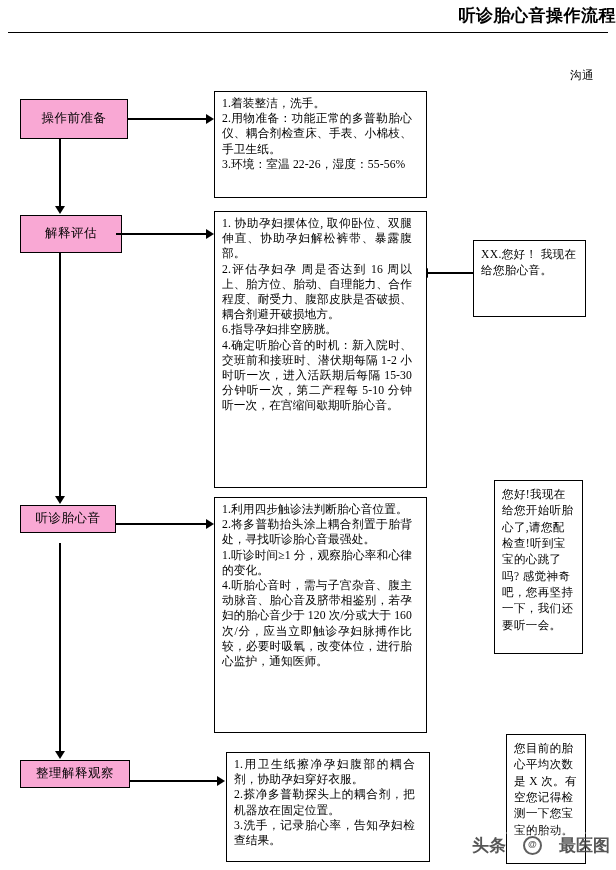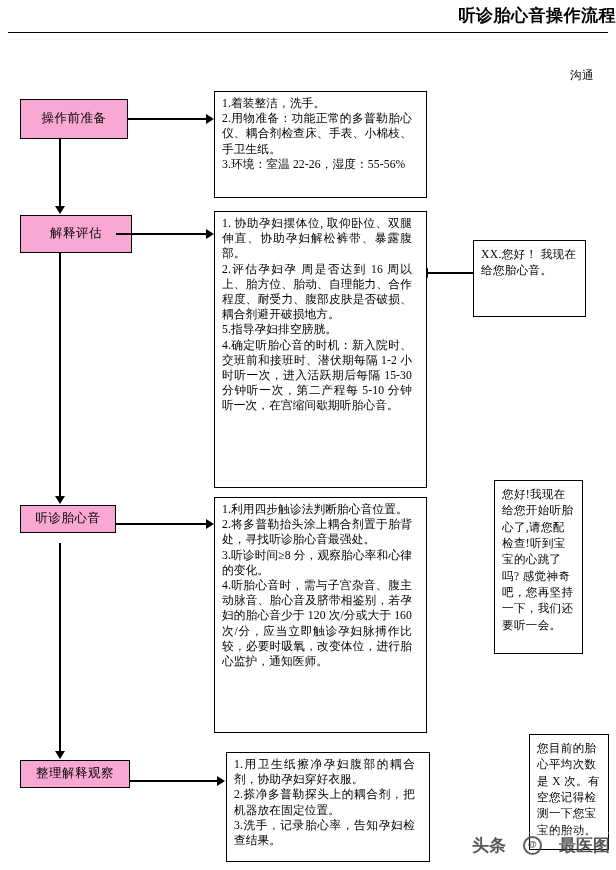--- a/index.html
+++ b/index.html
@@ -171,21 +171,21 @@
 
   <div class="title">听诊胎心音操作流程</div>
   <div class="title-rule"></div>
 
   <div class="side-label" style="left:570px; top:68px;">沟通</div>
 
   <div class="stage" style="left:20px; top:99px; width:108px; height:40px;">
     <span>操作前准备</span>
   </div>
 
-  <div class="stage" style="left:20px; top:215px; width:112px; height:38px;">
+  <div class="stage" style="left:20px; top:215px; width:102px; height:38px;">
     <span>解释评估</span>
   </div>
 
   <div class="stage" style="left:20px; top:505px; width:96px; height:28px;">
     <span>听诊胎心音</span>
   </div>
 
   <div class="stage" style="left:20px; top:760px; width:110px; height:28px;">
     <span>整理解释观察</span>
   </div>
@@ -216,46 +216,46 @@
 
   <div class="content-box" style="left:214px; top:91px; width:213px; height:107px;">
     <p>1.着装整洁，洗手。</p>
     <p>2.用物准备：功能正常的多普勒胎心仪、耦合剂检查床、手表、小棉枝、手卫生纸。</p>
     <p>3.环境：室温 22-26，湿度：55-56%</p>
   </div>
 
   <div class="content-box" style="left:214px; top:211px; width:213px; height:277px;">
     <p>1. 协助孕妇摆体位, 取仰卧位、双腿伸直、协助孕妇解松裤带、暴露腹部。</p>
     <p>2.评估孕妇孕 周是否达到 16 周以上、胎方位、胎动、自理能力、合作程度、耐受力、腹部皮肤是否破损、耦合剂避开破损地方。</p>
-    <p>5.指导孕妇排空膀胱。</p>
+    <p>6.指导孕妇排空膀胱。</p>
     <p>4.确定听胎心音的时机：新入院时、交班前和接班时、潜伏期每隔 1-2 小时听一次，进入活跃期后每隔 15-30 分钟听一次，第二产程每 5-10 分钟听一次，在宫缩间歇期听胎心音。</p>
   </div>
 
   <div class="content-box" style="left:214px; top:497px; width:213px; height:236px;">
     <p>1.利用四步触诊法判断胎心音位置。</p>
     <p>2.将多普勒抬头涂上耦合剂置于胎背处，寻找听诊胎心音最强处。</p>
-    <p>3.听诊时间≥8 分，观察胎心率和心律的变化。</p>
+    <p>1.听诊时间≥1 分，观察胎心率和心律的变化。</p>
     <p>4.听胎心音时，需与子宫杂音、腹主动脉音、胎心音及脐带相鉴别，若孕妇的胎心音少于 120 次/分或大于 160 次/分，应当立即触诊孕妇脉搏作比较，必要时吸氧，改变体位，进行胎心监护，通知医师。</p>
   </div>
 
   <div class="content-box" style="left:226px; top:752px; width:204px; height:110px;">
     <p>1.用卫生纸擦净孕妇腹部的耦合剂，协助孕妇穿好衣服。</p>
     <p>2.搽净多普勒探头上的耦合剂，把机器放在固定位置。</p>
     <p>3.洗手，记录胎心率，告知孕妇检查结果。</p>
   </div>
 
   <div class="note-box" style="left:473px; top:240px; width:113px; height:77px;">
     <p>XX.您好！ 我现在给您胎心音。</p>
   </div>
 
   <div class="note-box" style="left:494px; top:480px; width:89px; height:174px;">
     <p>您好!我现在给您开始听胎心了,请您配检查!听到宝宝的心跳了吗? 感觉神奇吧，您再坚持一下，我们还要听一会。</p>
   </div>
 
-  <div class="note-box" style="left:529px; top:734px; width:80px; height:116px;">
+  <div class="note-box" style="left:506px; top:734px; width:80px; height:130px;">
     <p>您目前的胎心平均次数是 X 次。有空您记得检测一下您宝宝的胎动。</p>
   </div>
 
   <div class="watermark">
     <span class="wm-band"></span>
     <span>头条</span>
     <span class="wm-ring">@</span>
     <span>最医图</span>
   </div>
 

